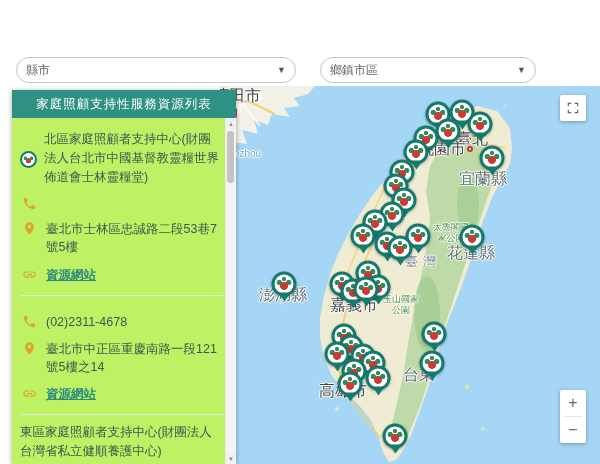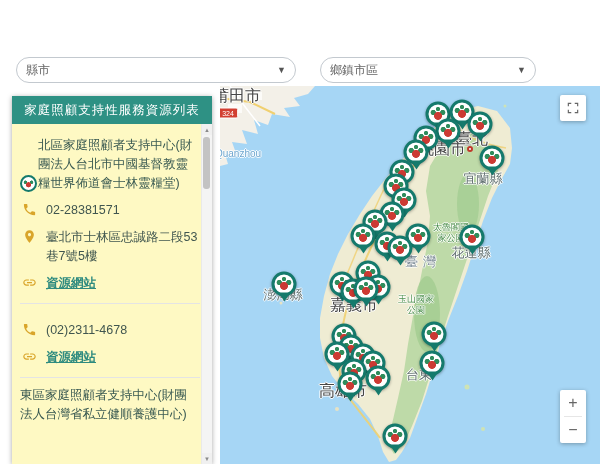--- a/index.html
+++ b/index.html
@@ -25,21 +25,21 @@
   .sel .caret{font-size:9px;color:#555;}
   .sel-county{left:16px;width:280px;}
   .sel-district{left:320px;width:216px;}
 
   
   .map{position:absolute;left:220px;top:86px;width:380px;height:378px;background:#a6d6f5;overflow:hidden;}
   .map svg.base{position:absolute;left:0;top:0;}
   .ml{position:absolute;transform:translate(-50%,-50%);white-space:nowrap;font-size:10px;color:#555;
       text-shadow:0 1px 0 #fff,0 -1px 0 #fff,1px 0 0 #fff,-1px 0 0 #fff;z-index:5;}
   .ml.city{color:#474747;font-size:16px;}
-  .ml.county{color:#5f6e6e;font-size:13px;}
+  .ml.county{color:#5f6e6e;font-size:16px;}
   .ml.region{color:#74838f;font-size:13px;letter-spacing:5px;}
   .ml.park{color:#4c8f4c;font-size:9px;white-space:normal;width:44px;text-align:center;line-height:1.25;}
   .ml.water{color:#6fa7cf;font-size:10px;}
   .ml.shield{background:#d23f31;color:#fff;font-size:7px;padding:1px 3px;border-radius:2px;
       border:1px solid #fff;text-shadow:none;line-height:1;}
   .ml.capital{width:6px;height:6px;border-radius:50%;background:#fff;border:2px solid #c0392b;box-sizing:border-box;}
 
   .marker{position:absolute;width:25px;height:25px;box-sizing:border-box;border-radius:50%;
       border:3px solid #157a6c;transform:translate(-50%,-50%);cursor:pointer;
       background:
@@ -55,28 +55,28 @@
   .map-btn{position:absolute;background:#fff;box-shadow:0 1px 4px rgba(0,0,0,.3);border-radius:2px;
       display:flex;align-items:center;justify-content:center;cursor:pointer;z-index:20;}
   .btn-full{right:14px;top:9px;width:26px;height:26px;}
   .zoomctl{position:absolute;right:14px;bottom:21px;width:26px;height:53px;background:#fff;
       box-shadow:0 1px 4px rgba(0,0,0,.3);border-radius:2px;display:flex;flex-direction:column;z-index:20;}
   .zoomctl .zb{flex:1;display:flex;align-items:center;justify-content:center;font-size:16px;
       color:#666;cursor:pointer;}
   .zoomctl .zdiv{height:1px;background:#e6e6e6;margin:0 4px;}
 
   
-  .panel{position:absolute;left:12px;top:96px;width:200px;bottom:0;background:#fef9c3;
+  .panel{position:absolute;left:12px;top:90px;width:224px;bottom:0;background:#bef264;
       box-shadow:0 1px 5px rgba(0,0,0,.35);z-index:30;overflow:hidden;}
   .panel-h{height:28px;background:#2e9184;color:#fff;font-size:12.5px;display:flex;
       align-items:center;justify-content:center;letter-spacing:1px;}
   .list{position:absolute;top:28px;left:0;right:10px;bottom:0;overflow:hidden;padding:4px 2px 0 8px;}
   .item{padding:8px 2px 11px 0;border-bottom:1px solid #e4e4e4;}
   .item:last-child{border-bottom:none;}
-  .trow{display:flex;gap:1px;align-items:flex-end;}
+  .trow{display:flex;gap:7px;align-items:center;}
   .logo-dot{flex:none;width:17px;height:17px;box-sizing:border-box;border-radius:50%;
       border:2.5px solid #157a6c;margin-top:2px;
       background:
         radial-gradient(circle at 50% 60%, #cc3a33 0 2.3px, rgba(0,0,0,0) 2.9px),
         radial-gradient(circle at 26% 40%, #2f8c5c 0 1.5px, rgba(0,0,0,0) 2px),
         radial-gradient(circle at 74% 40%, #2f8c5c 0 1.5px, rgba(0,0,0,0) 2px),
         #fff;}
   .tname{font-size:12.5px;color:#3a5a52;line-height:1.5;}
   .drow{display:flex;gap:9px;margin-top:9px;align-items:flex-start;font-size:12.5px;
       color:#40564f;line-height:1.45;padding-left:2px;}
@@ -140,21 +140,21 @@
         <div class="ml city" style="left: 17px; top: 10px;">莆田市</div>
         <div class="ml shield" style="left: 8px; top: 27px;">324</div>
         <div class="ml water" style="left: 18px; top: 67px;">Quanzhou</div>
         <div class="ml city" style="left: 252px; top: 53px;">臺北</div>
         <div class="ml capital" style="left: 250px; top: 63px;"></div>
         <div class="ml city" style="left: 222px; top: 63px;">桃園市</div>
         <div class="ml county" style="left: 263px; top: 93px;">宜蘭縣</div>
         <div class="ml park" style="left: 231px; top: 147px;">太魯閣國家公園</div>
         <div class="ml county" style="left: 251px; top: 167px;">花蓮縣</div>
         <div class="ml region" style="left: 203px; top: 176px;">臺灣</div>
-        <div class="ml park" style="left: 196px; top: 219px;">玉山國家公園</div>
+        <div class="ml park" style="left: 181px; top: 219px;">玉山國家公園</div>
         <div class="ml city" style="left: 134px; top: 219px;">嘉義市</div>
         <div class="ml county" style="left: 63px; top: 209px;">澎湖縣</div>
         <div class="ml county" style="left: 199px; top: 289px;">台東</div>
         <div class="ml city" style="left: 123px; top: 305px;">高雄市</div>
       </div>
     <div id="markers">
         <div class="marker" style="left: 218px; top: 28px; z-index: 13;"></div>
         <div class="marker" style="left: 242px; top: 26px; z-index: 13;"></div>
         <div class="marker" style="left: 260px; top: 38px; z-index: 16;"></div>
         <div class="marker" style="left: 228px; top: 45px; z-index: 17;"></div>
@@ -209,21 +209,20 @@
 
       <div class="item">
         <div class="trow">
           <span class="logo-dot"></span>
           <span class="tname">北區家庭照顧者支持中心(財團法人台北市中國基督教靈糧世界佈道會士林靈糧堂)</span>
         </div>
         <div class="drow">
           <svg class="dicon" viewBox="0 0 24 24">
               <path d="M6.62 10.79c1.44 2.83 3.76 5.14 6.59 6.59l2.2-2.21c.27-.27.67-.36 1.02-.24 1.12.37 2.33.57 3.57.57.55 0 1 .45 1 1V20c0 .55-.45 1-1 1-9.39 0-17-7.61-17-17 0-.55.45-1 1-1h3.5c.55 0 1 .45 1 1 0 1.25.2 2.45.57 3.57.11.35.03.74-.25 1.02l-2.2 2.2z" fill="#d9a52a"></path>
             </svg>
-          <span>02-28381571</span>
         </div>
         <div class="drow">
           <svg class="dicon" viewBox="0 0 24 24">
               <path d="M12 2C8.13 2 5 5.13 5 9c0 5.25 7 13 7 13s7-7.75 7-13c0-3.87-3.13-7-7-7zm0 9.5c-1.38 0-2.5-1.12-2.5-2.5s1.12-2.5 2.5-2.5 2.5 1.12 2.5 2.5-1.12 2.5-2.5 2.5z" fill="#d9a52a"></path>
             </svg>
           <span>臺北市士林區忠誠路二段53巷7號5樓</span>
         </div>
         <div class="drow">
           <svg class="dicon" viewBox="0 0 24 24">
               <path d="M3.9 12c0-1.71 1.39-3.1 3.1-3.1h4V7H7c-2.76 0-5 2.24-5 5s2.24 5 5 5h4v-1.9H7c-1.71 0-3.1-1.39-3.1-3.1zM8 13h8v-2H8v2zm9-6h-4v1.9h4c1.71 0 3.1 1.39 3.1 3.1s-1.39 3.1-3.1 3.1h-4V17h4c2.76 0 5-2.24 5-5s-2.24-5-5-5z" fill="#d9a52a"></path>
@@ -231,20 +230,26 @@
           <span class="rlink">資源網站</span>
         </div>
       </div>
 
       <div class="item">
         <div class="drow">
           <svg class="dicon" viewBox="0 0 24 24">
               <path d="M6.62 10.79c1.44 2.83 3.76 5.14 6.59 6.59l2.2-2.21c.27-.27.67-.36 1.02-.24 1.12.37 2.33.57 3.57.57.55 0 1 .45 1 1V20c0 .55-.45 1-1 1-9.39 0-17-7.61-17-17 0-.55.45-1 1-1h3.5c.55 0 1 .45 1 1 0 1.25.2 2.45.57 3.57.11.35.03.74-.25 1.02l-2.2 2.2z" fill="#d9a52a"></path>
             </svg>
           <span>(02)2311-4678</span>
+        </div>
+        <div class="drow">
+          <svg class="dicon" viewBox="0 0 24 24">
+              <path d="M12 2C8.13 2 5 5.13 5 9c0 5.25 7 13 7 13s7-7.75 7-13c0-3.87-3.13-7-7-7zm0 9.5c-1.38 0-2.5-1.12-2.5-2.5s1.12-2.5 2.5-2.5 2.5 1.12 2.5 2.5-1.12 2.5-2.5 2.5z" fill="#d9a52a"></path>
+            </svg>
+          <span>臺北市中正區重慶南路一段121號5樓之14</span>
         </div>
         <div class="drow">
           <svg class="dicon" viewBox="0 0 24 24">
               <path d="M3.9 12c0-1.71 1.39-3.1 3.1-3.1h4V7H7c-2.76 0-5 2.24-5 5s2.24 5 5 5h4v-1.9H7c-1.71 0-3.1-1.39-3.1-3.1zM8 13h8v-2H8v2zm9-6h-4v1.9h4c1.71 0 3.1 1.39 3.1 3.1s-1.39 3.1-3.1 3.1h-4V17h4c2.76 0 5-2.24 5-5s-2.24-5-5-5z" fill="#d9a52a"></path>
             </svg>
           <span class="rlink">資源網站</span>
         </div>
       </div>
 
       <div class="item">

